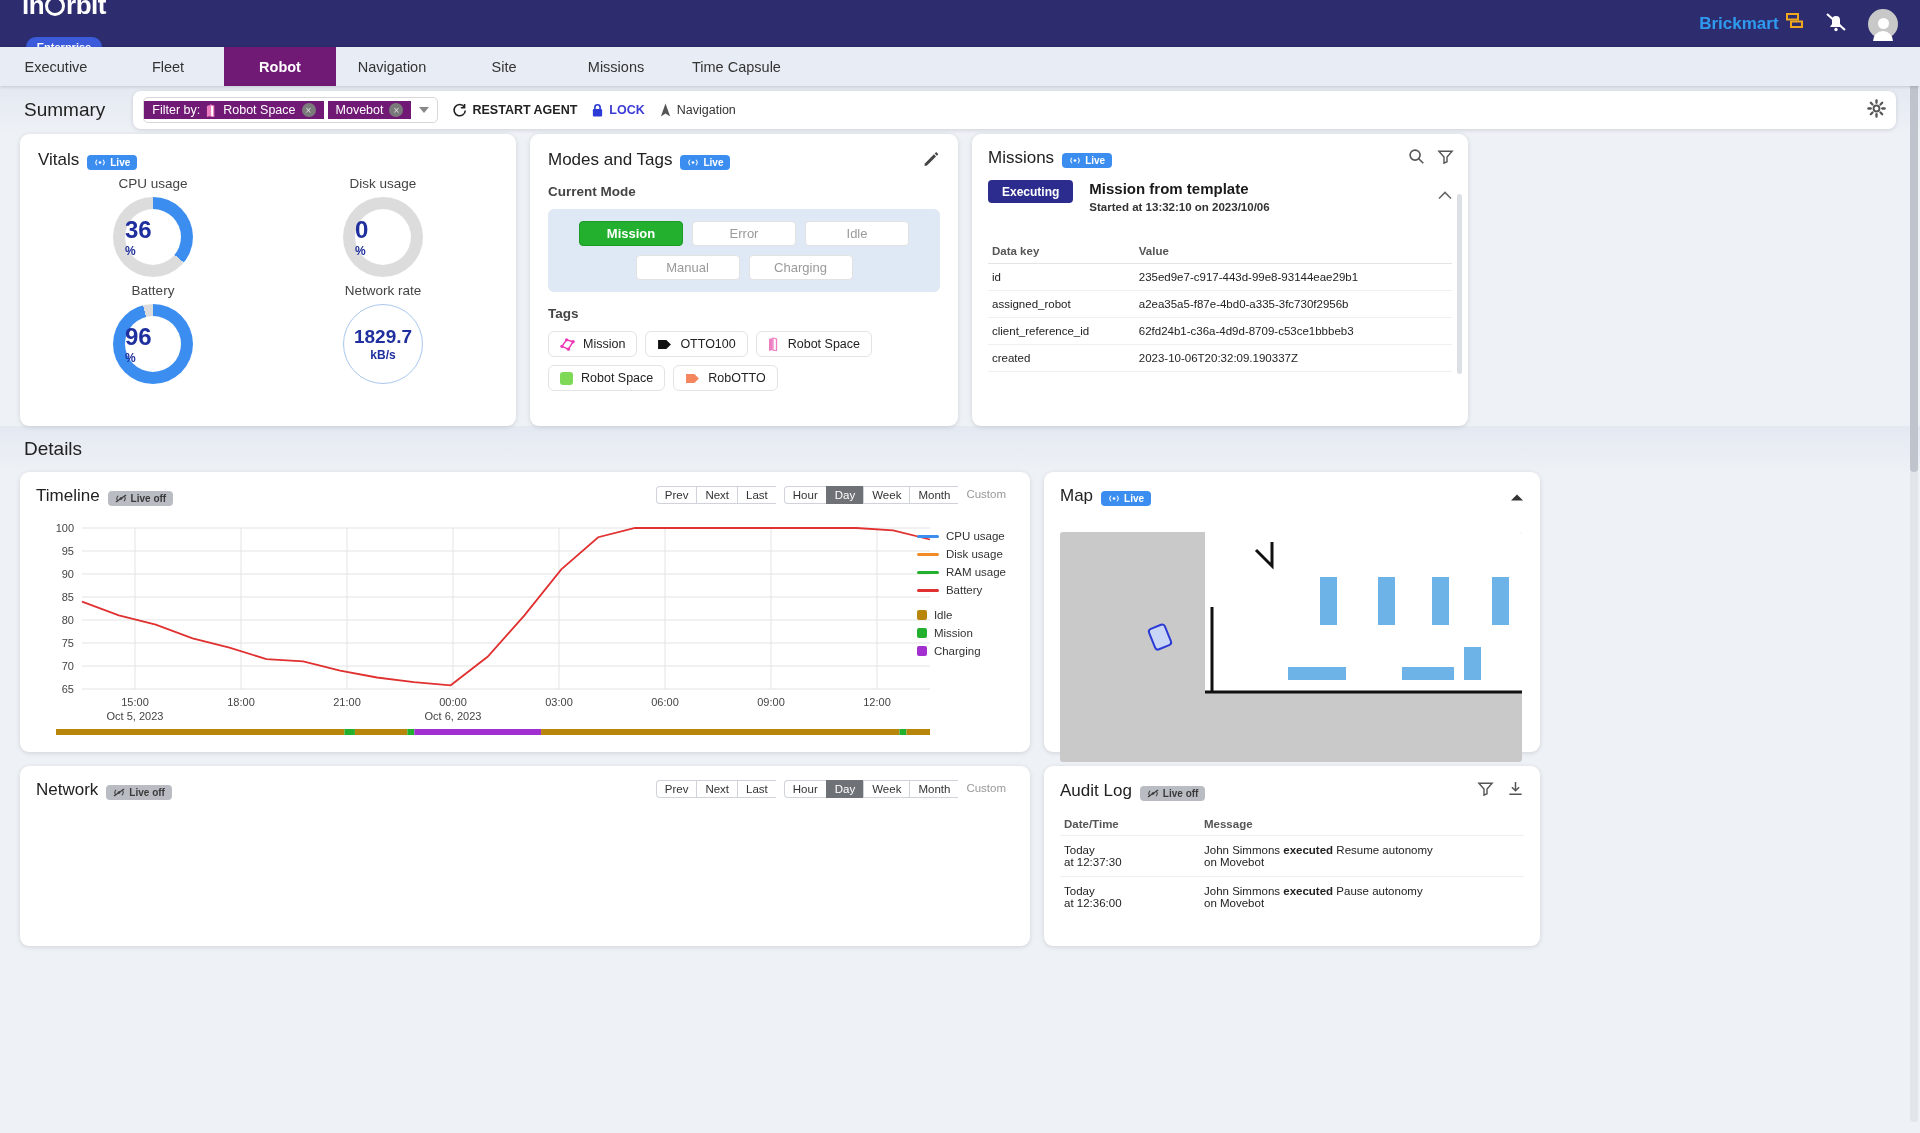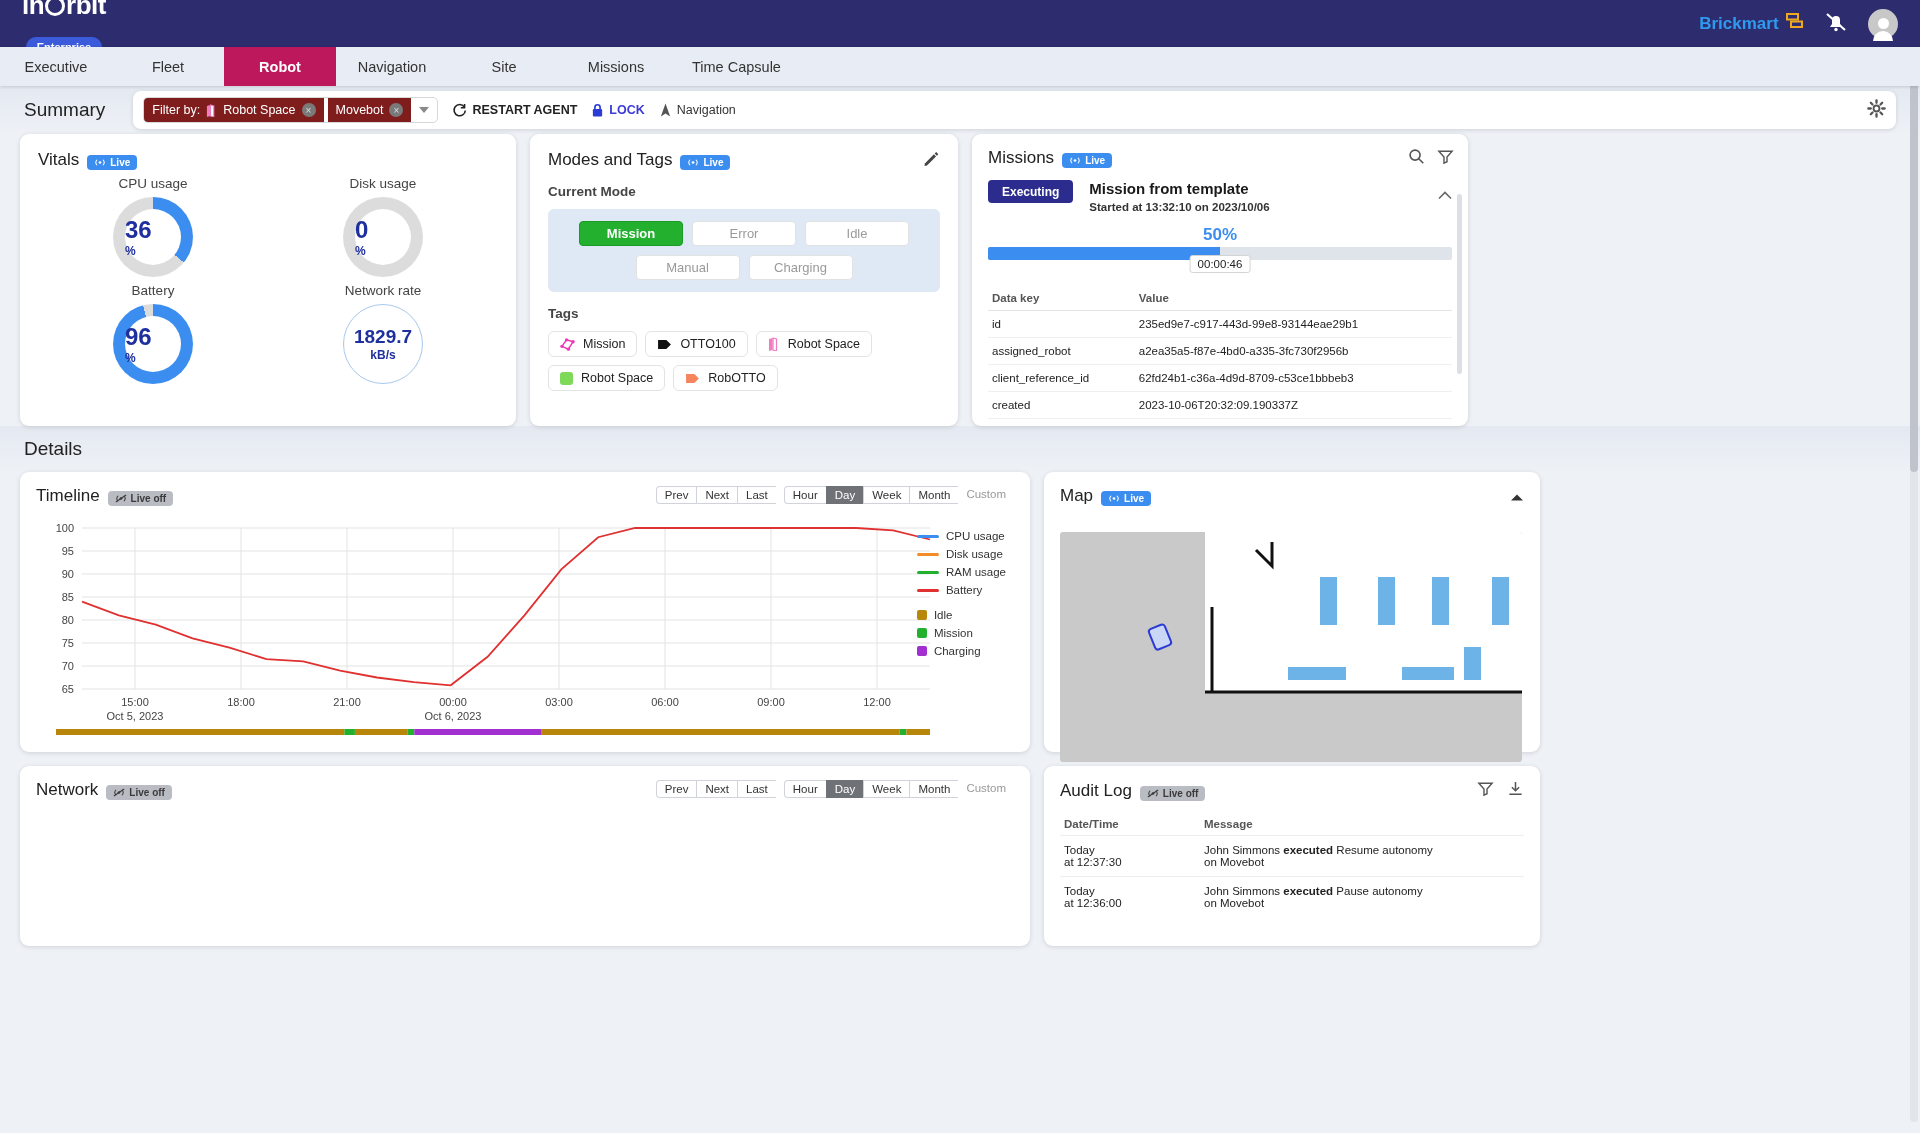--- a/index.html
+++ b/index.html
@@ -44,39 +44,39 @@
   .avatar-person{ width:11px;height:11px;background:#fff;border-radius:50%;position:relative;}
   .avatar-person:after{content:"";position:absolute;width:20px;height:10px;
     background:#fff;border-radius:10px 10px 0 0;left:-4.5px;top:13px;}
   
   .tabbar { height:39px; background:#e8edf5; display:flex; align-items:stretch;
     box-shadow:0 1px 3px rgba(0,0,0,.14); position:relative; z-index:5;}
   .tab {
     display:flex;align-items:center;justify-content:center;
     font-size:14.5px; color:#333; padding:0 20px; min-width:112px; cursor:pointer;
   }
-  .tab.active { background:#be185d; color:#fff; font-weight:bold; }
+  .tab.active { background:#701a75; color:#fff; font-weight:bold; }
   
   .section-head {
     height:48px; display:flex; align-items:center; padding:0 24px;
     background:linear-gradient(#e4e9f1,#eef1f6);
   }
   .section-title { font-size:19px; color:#222; }
   .toolbar {
     margin-left:28px; flex:1; background:#fff; border-radius:8px;
     height:38px; display:flex; align-items:center; padding:0 10px;
     box-shadow:0 1px 4px rgba(0,0,0,.13);
   }
   .filter-group{
     display:flex;align-items:center; border:1px solid #d8d8d8; border-radius:5px;
     overflow:hidden; height:26px;
   }
   .chip {
-    background:#7f1d1d;color:#fff;font-size:12.5px;display:flex;align-items:center;
-    gap:6px;padding:0 8px;height:26px;
+    background:#701a75;color:#fff;font-size:12.5px;display:flex;align-items:center;
+    gap:6px;padding:0 8px;height:18px;
   }
   .chip + .chip { margin-left:4px; }
   .chip .x {
     width:14px;height:14px;border-radius:50%;background:#7a7a7a;color:#ddd;
     font-size:10px;display:flex;align-items:center;justify-content:center;cursor:pointer;
   }
   .chip-icon-map{ width:11px;height:13px;}
   .caret-btn{ width:26px;display:flex;align-items:center;justify-content:center;cursor:pointer;}
   .caret{ width:0;height:0;border-left:5px solid transparent;border-right:5px solid transparent;
     border-top:6px solid #888; }
@@ -428,27 +428,20 @@
           <path d="M1 7.5L7 1.5l6 6" fill="none" stroke="#666" stroke-width="1.6"></path>
         </svg>
     </span>
     <div class="mission-row">
       <span class="exec-badge">Executing</span>
       <div>
         <div class="mission-name">Mission from template</div>
         <div class="mission-sub">Started at 13:32:10 on 2023/10/06</div>
       </div>
     </div>
-    <div class="progress-wrap">
-      <div class="progress-pct">50%</div>
-      <div class="progress-track">
-        <div class="progress-fill" id="pfill" style="width: 50%;"></div>
-      </div>
-      <div class="timer-pill">00:00:46</div>
-    </div>
     <table class="mtable">
       <thead>
           <tr>
         <th>Data key</th>
         <th>Value</th>
       </tr>
         </thead>
       <tbody>
         <tr>
           <td>id</td>

